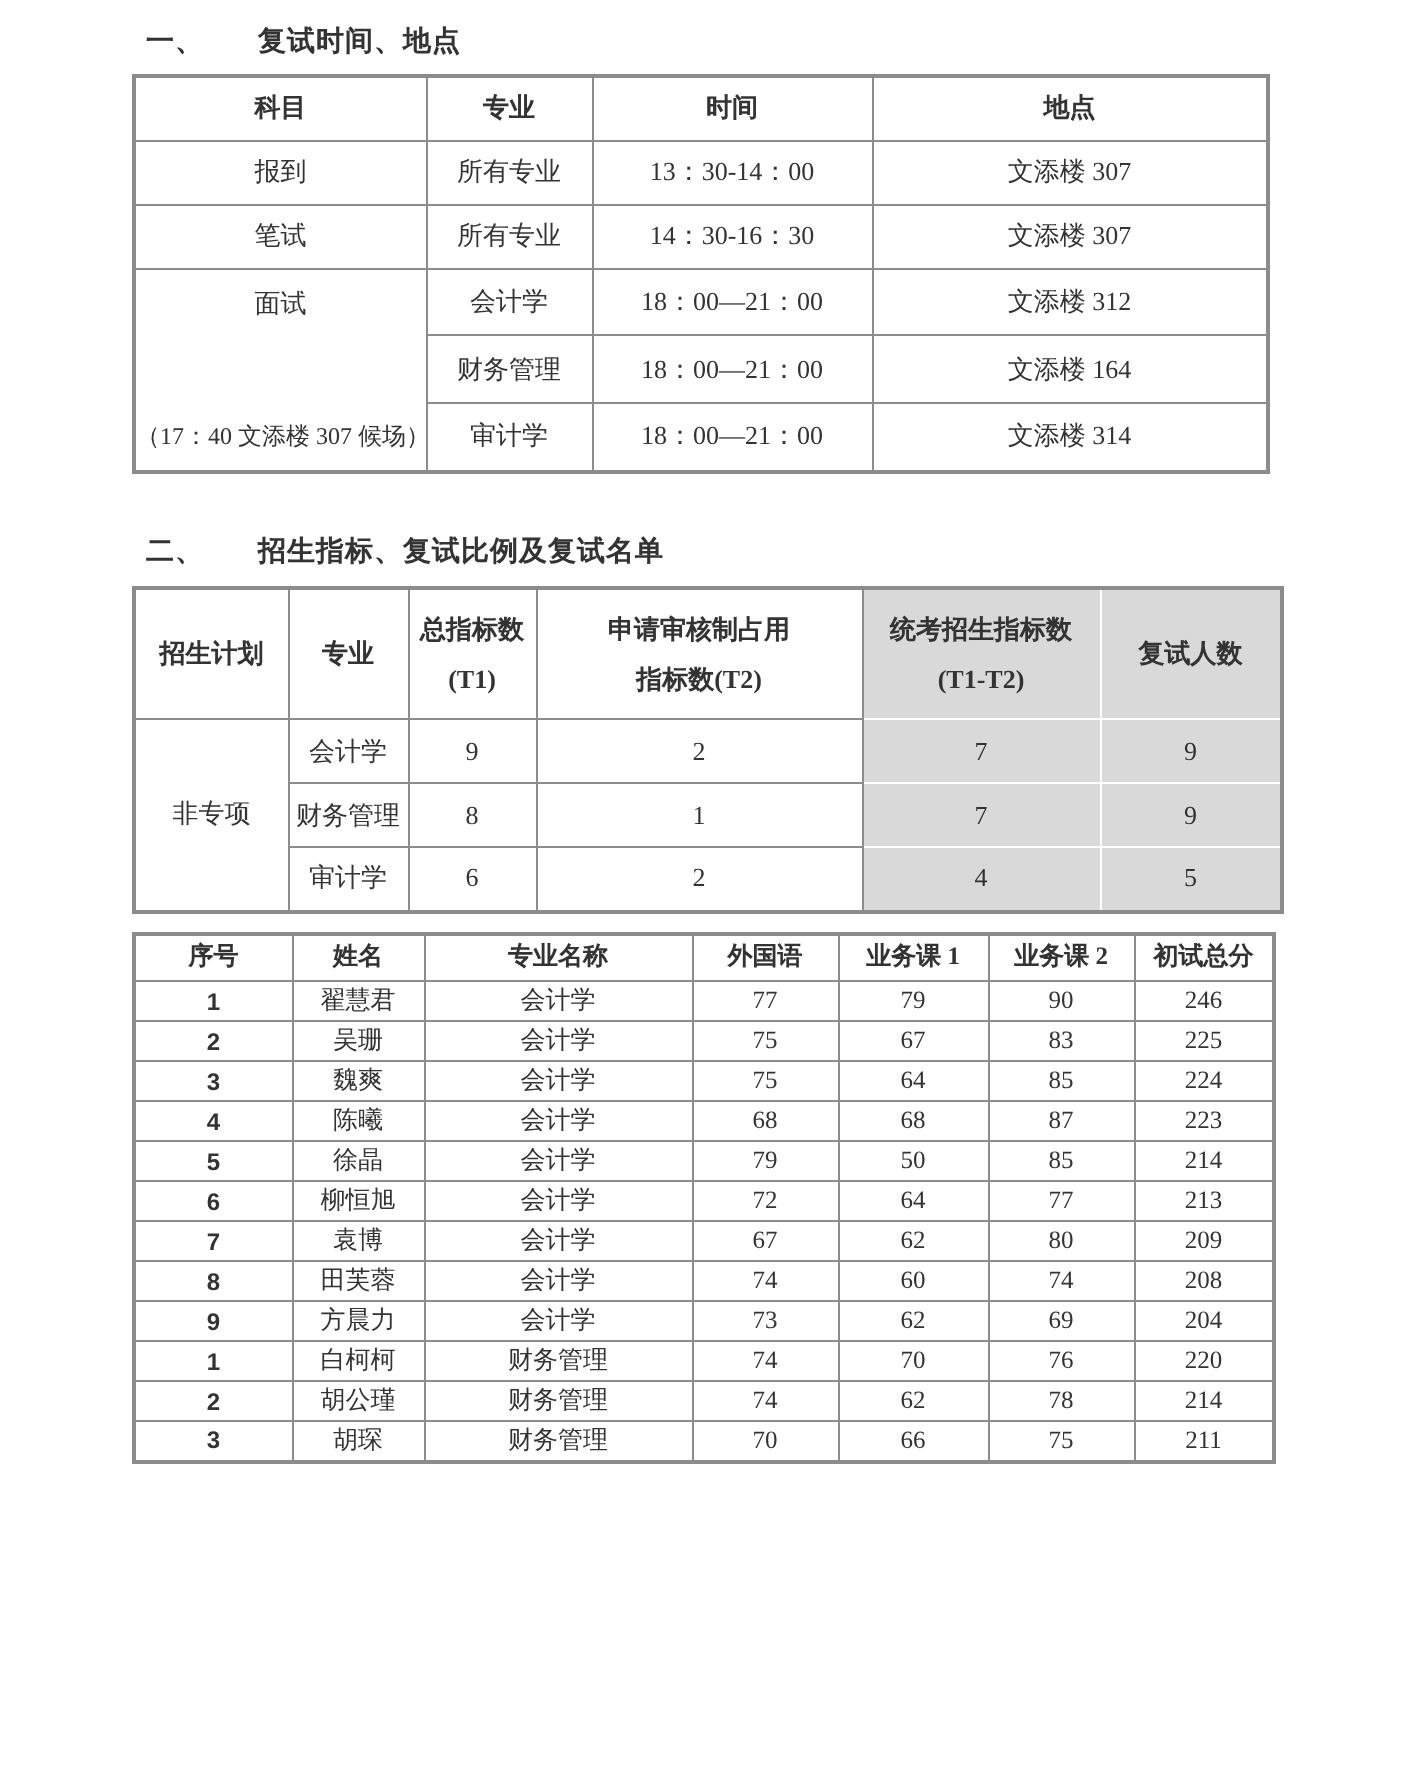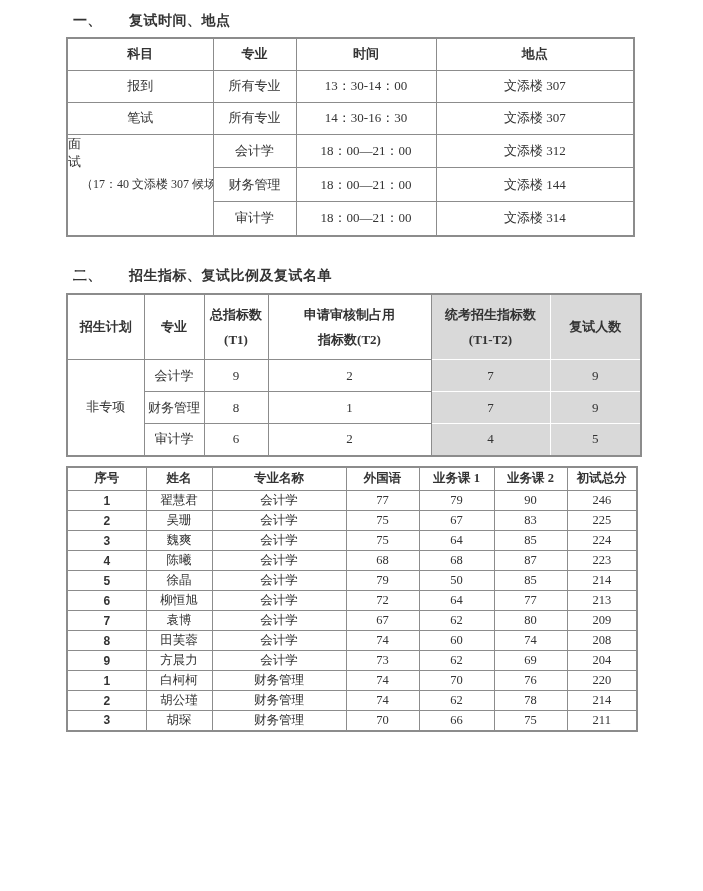--- a/index.html
+++ b/index.html
@@ -36,21 +36,21 @@
 
   table { border-collapse: collapse; table-layout: fixed; padding-left: 40px; }
   td, th { border: 1px solid var(--border); text-align: center; vertical-align: middle; padding: 0; font-weight: normal; overflow: hidden; }
   thead th { font-weight: bold; }
 
   
   .t1 { width: 567px; margin-top: 7px; border: 2px solid var(--border); }
   .t1 tr { height: 32px; }
   .t1 .interview-cell { line-height: normal; }
   .interview-inner {
-    display: flex; flex-direction: row; justify-content: space-evenly;
+    display: flex; flex-direction: column; justify-content: space-evenly;
     height: 100px;
   }
   .interview-note { font-size: 12px; white-space: nowrap; margin-top: 41px; }
 
   
   .t2 { width: 574px; margin-top: 8px; border: 2px solid var(--border); }
   .t2 thead tr { height: 66px; }
   .t2 tbody tr { height: 32px; }
   .t2 th { line-height: 25px; }
   .gray { background: var(--hl); }
@@ -107,21 +107,21 @@
             <span class="interview-note">（17：40 文添楼 307 候场）</span>
           </div>
         </td>
         <td>会计学</td>
         <td>18：00—21：00</td>
         <td>文添楼 312</td>
       </tr>
       <tr>
         <td>财务管理</td>
         <td>18：00—21：00</td>
-        <td>文添楼 144</td>
+        <td>文添楼 164</td>
       </tr>
       <tr>
         <td>审计学</td>
         <td>18：00—21：00</td>
         <td>文添楼 314</td>
       </tr>
     </tbody>
   </table>
 
   <h1 class="sec-heading" style="margin-top:30px"><span class="sec-num">二、</span><span>招生指标、复试比例及复试名单</span></h1>

